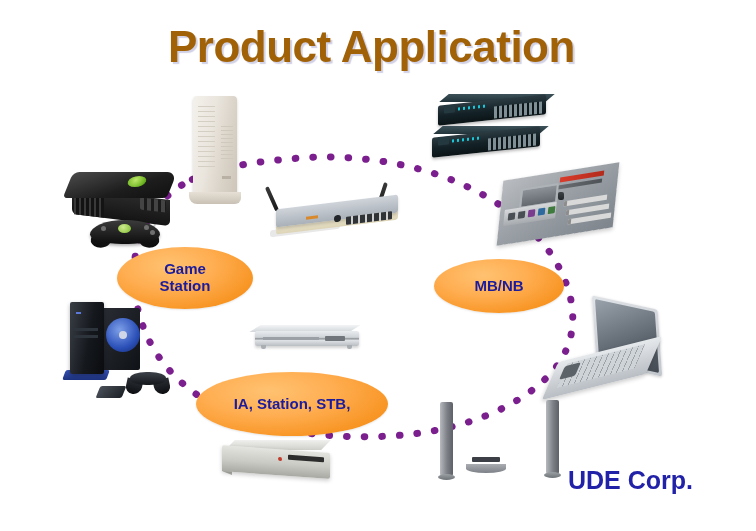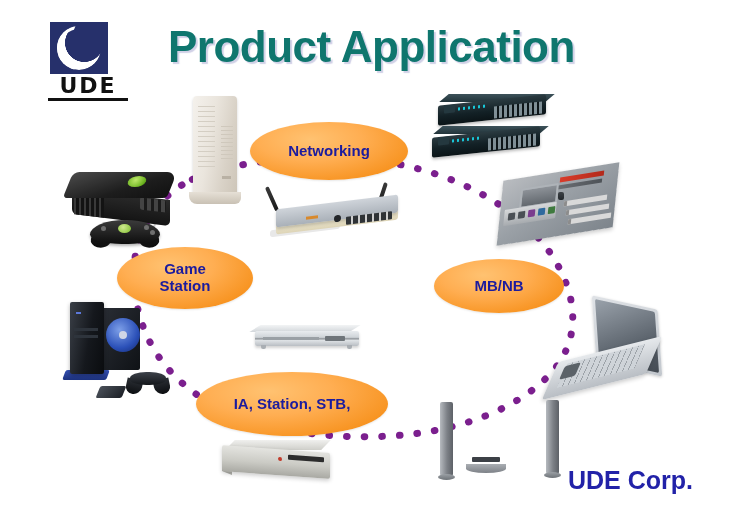--- a/index.html
+++ b/index.html
@@ -12,21 +12,21 @@
   #logo .mark .crescent{position:absolute;left:7px;top:4px;width:44px;height:44px;border-radius:50%;
         background:#ffffff;
         -webkit-mask:radial-gradient(circle at 62% 38%, transparent 0 19px, #000 19.5px);
         mask:radial-gradient(circle at 62% 38%, transparent 0 19px, #000 19.5px);}
   #logo .mark .crescent2{position:absolute;left:7px;top:4px;width:44px;height:44px;border-radius:50%;
         box-shadow:inset 0 0 0 3px #fff;clip-path:polygon(0 0,42% 0,22% 50%,40% 100%,0 100%);}
   #logo .wordmark{position:absolute;left:0;top:54px;width:84px;text-align:center;font-weight:bold;
         font-size:22px;letter-spacing:2px;color:#111;line-height:20px;font-family:"DejaVu Sans",sans-serif;}
   #logo .bar{position:absolute;left:2px;top:76px;width:80px;height:3px;background:#111;}
 
-  #title{position:absolute;left:168px;top:22px;font-size:44px;font-weight:bold;color:#0f766e;
+  #title{position:absolute;left:168px;top:22px;font-size:44px;font-weight:bold;color:#a16207;
         letter-spacing:-0.5px;text-shadow:2px 2px 1px rgba(150,150,200,.45);white-space:nowrap;}
 
   #corp{position:absolute;left:568px;top:466px;font-size:25px;font-weight:bold;color:#2222a8;white-space:nowrap;}
 
   
   #ring{position:absolute;left:0;top:0;width:756px;height:531px;}
 
   
   .bubble{position:absolute;border-radius:50%;
       background:radial-gradient(ellipse at 38% 30%, #ffc271 0%, #ffae52 38%, #f79320 78%, #ef8a10 100%);
@@ -212,28 +212,20 @@
       box-shadow:0 2px 4px rgba(0,0,0,.2);transform:skewY(4deg);}
   #stb .slot{position:absolute;left:66px;top:16px;width:36px;height:5px;background:#2c2c2c;transform:skewY(4deg);border-radius:1px;}
   #stb .led{position:absolute;left:56px;top:17px;width:4px;height:4px;border-radius:50%;background:#c23a2a;transform:skewY(4deg);}
   #stb .side{position:absolute;left:0;top:9px;width:10px;height:24px;background:linear-gradient(180deg,#d9d9d4,#b0b0aa);transform:skewY(22deg);}
 </style>
 </head>
 <body>
 
 <div id="slide">
 
-  <div id="logo">
-    <div class="mark">
-      <div class="crescent"></div>
-      <div class="crescent2"></div>
-    </div>
-    <div class="wordmark">UDE</div>
-    <div class="bar"></div>
-  </div>
 
   <div id="title">Product Application</div>
 
   <svg id="ring" viewBox="0 0 756 531">
     <path d="M 182,185 C 150,205 132,240 134,280 C 136,330 160,372 205,400
              C 250,428 320,440 390,436 C 460,432 520,408 552,372
              C 580,340 578,300 556,262 C 534,224 492,196 452,180
              C 408,162 350,154 300,158 C 250,162 210,168 182,185 Z" fill="none" stroke="#7b1f8e" stroke-width="7" stroke-linecap="round" stroke-dasharray="0.6 17"></path>
   </svg>
 
@@ -359,23 +351,20 @@
   </div>
 
   <div class="dev" id="stb">
     <div class="top"></div>
     <div class="side"></div>
     <div class="face"></div>
     <div class="slot"></div>
     <div class="led"></div>
   </div>
 
-  <div class="bubble" id="b-networking">
-    <span>Networking</span>
-  </div>
 
   <div class="bubble" id="b-mbnb">
     <span>MB/NB</span>
   </div>
 
   <div class="bubble" id="b-game">
     <span>
       <span>Game</span><br>
       <span>Station</span>
     </span>

